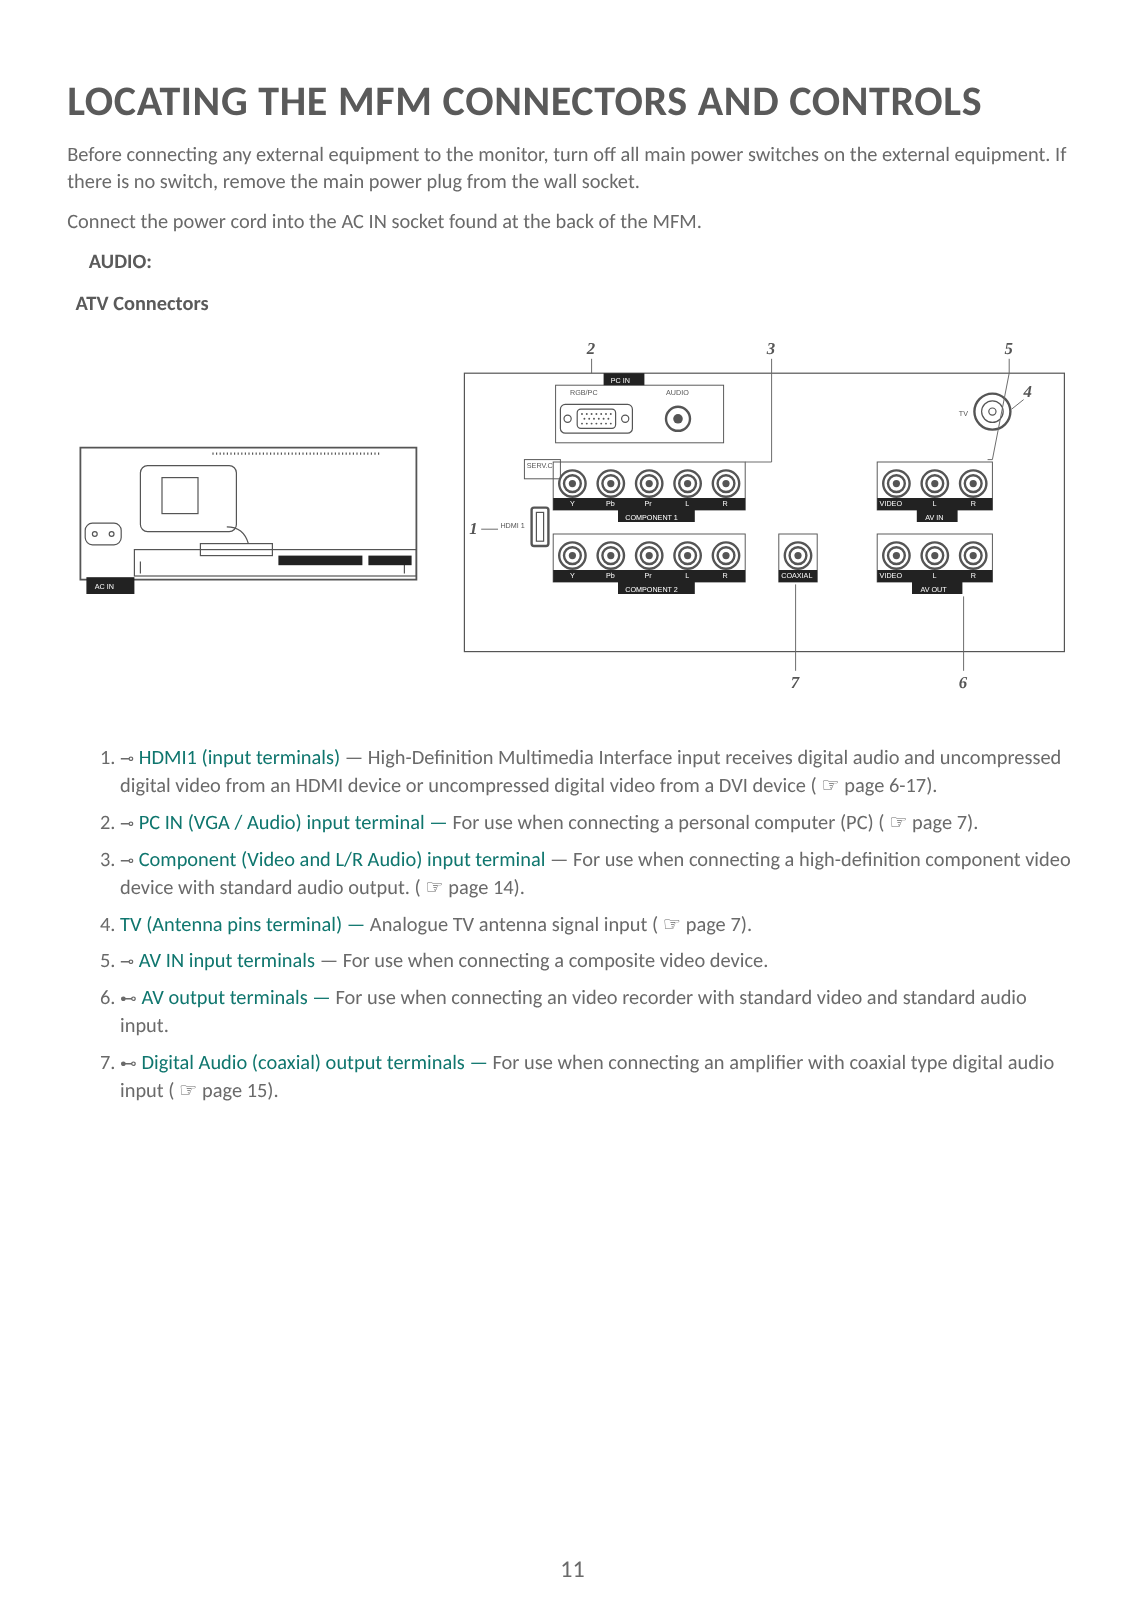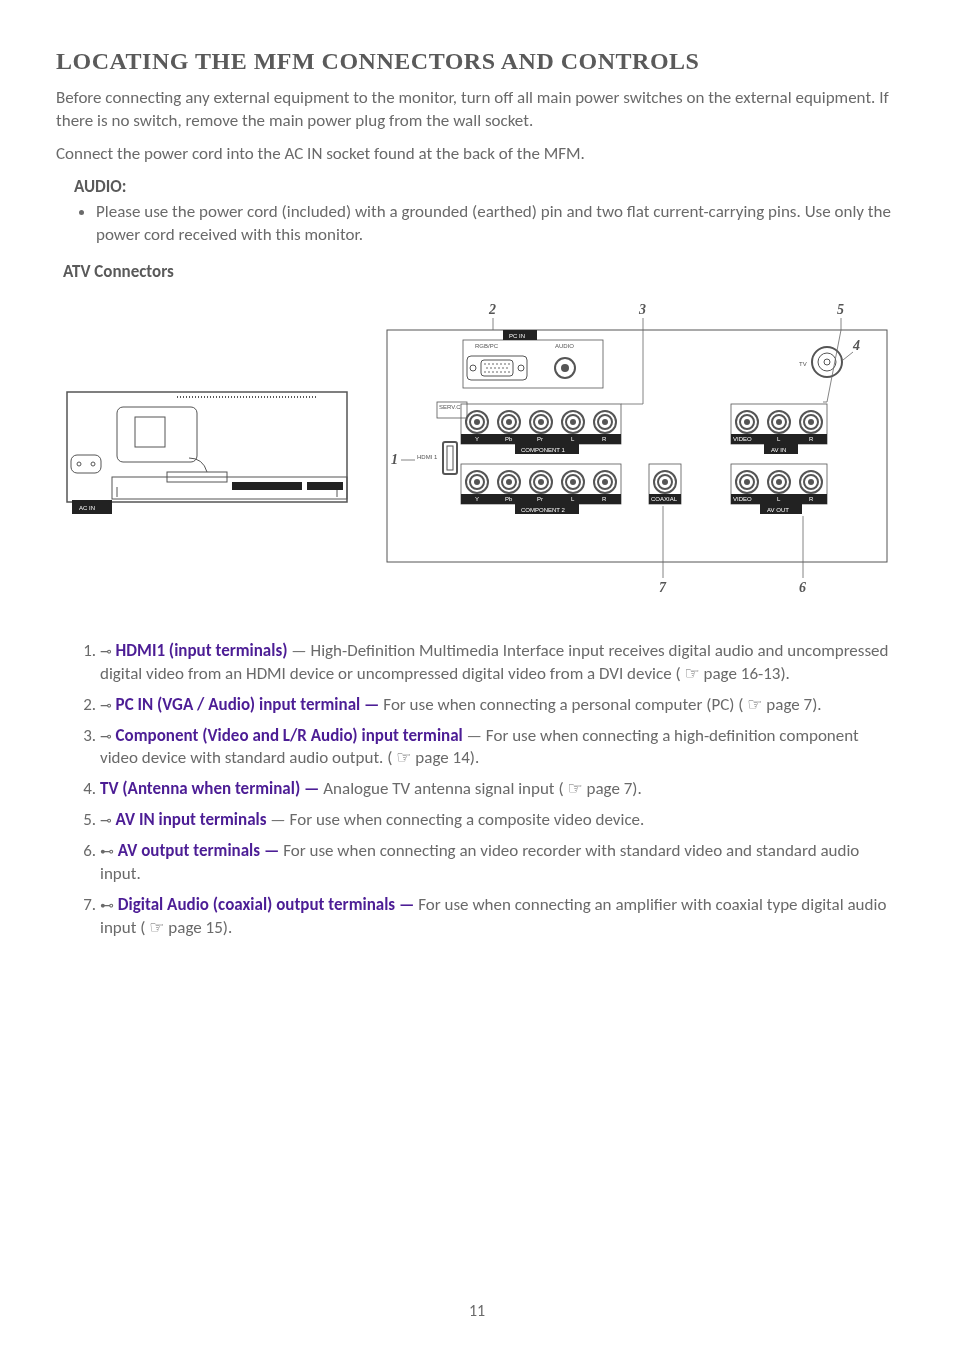--- a/index.html
+++ b/index.html
@@ -7,26 +7,25 @@
   body {
     width: 954px;
     height: 1350px;
     background: #fff;
     font-family: "Gill Sans", "Gill Sans MT", Calibri, "Trebuchet MS", sans-serif;
     color: #5a5a5a;
     padding: 48px 56px 40px 56px;
     position: relative;
   }
   h1.title {
-    font-size: 24px;
+    font-size: 35px;
     font-weight: bold;
-    margin: 0 0 12px 0;
+    margin: 16px 0 12px 0;
     letter-spacing: 0.5px;
     color: #5a5a5a;
-    font-family: Liberation Serif, serif;
   }
   p.intro {
     font-size: 17px;
     line-height: 1.35;
     margin: 0 0 10px 0;
     color: #6a6a6a;
   }
   .note-block { margin: 8px 0 6px 18px; }
   .note-heading { font-weight: bold; font-size: 17px; color: #5a5a5a; }
   ul.bullet { margin: 4px 0 0 0; padding-left: 22px; }
@@ -41,29 +40,29 @@
   ol.connectors {
     margin: 0 0 0 18px;
     padding-left: 26px;
     font-size: 17px;
     color: #6a6a6a;
   }
   ol.connectors li {
     margin-bottom: 8px;
     line-height: 1.35;
   }
-  .bold { font-weight: bold; color: #4c1d95; margin-top: 33px; }
+  .bold { font-weight: normal; color: #0f766e; margin-top: 33px; }
   .sym { font-family: Arial, sans-serif; font-size: 14px; }
   .pagenum {
     position: absolute;
     bottom: 30px;
     width: 100%;
     left: 0;
     text-align: center;
-    font-size: 16px;
+    font-size: 20px;
     color: #6a6a6a;
   }
   .dlabel {
     font: 6px Arial, sans-serif;
     fill: #fff;
   }
   .dlabelblk {
     font: 6px Arial, sans-serif;
     fill: #555;
   }
@@ -76,23 +75,20 @@
 </head>
 <body>
 
 <h1 class="title">LOCATING THE MFM CONNECTORS AND CONTROLS</h1>
 
 <p class="intro">Before connecting any external equipment to the monitor, turn off all main power switches on the external equipment. If there is no switch, remove the main power plug from the wall socket.</p>
 <p class="intro">Connect the power cord into the AC IN socket found at the back of the MFM.</p>
 
 <div class="note-block">
   <div class="note-heading">AUDIO:</div>
-  <ul class="bullet">
-    <li>Please use the power cord (included) with a grounded (earthed) pin and two flat current-carrying pins. Use only the power cord received with this monitor.</li>
-  </ul>
 </div>
 
 <div class="subheading">ATV Connectors</div>
 
 <svg class="diagram" viewBox="0 0 840 320">
 
   <g transform="translate(0,90)">
     <path d="M10 10 h280 v110 h-280 z" fill="none" stroke="#555" stroke-width="1.5"></path>
 
     <line x1="120" y1="15" x2="260" y2="15" stroke="#555" stroke-width="2" stroke-dasharray="1 2"></line>
@@ -281,32 +277,32 @@
   <text class="callout" x="742" y="300">6</text>
   <line class="lead" x1="746" y1="286" x2="746" y2="224"></line>
 
   <text class="callout" x="602" y="300">7</text>
   <line class="lead" x1="606" y1="286" x2="606" y2="214"></line>
 </svg>
 
 <ol class="connectors">
   <li>
     <span class="sym">⊸</span>
-    <span class="bold">HDMI1 (input terminals)</span><span> — High-Definition Multimedia Interface input receives digital audio and uncompressed digital video from an HDMI device or uncompressed digital video from a DVI device ( ☞ page 16-13).</span>
+    <span class="bold">HDMI1 (input terminals)</span><span> — High-Definition Multimedia Interface input receives digital audio and uncompressed digital video from an HDMI device or uncompressed digital video from a DVI device ( ☞ page 6-17).</span>
   </li>
   <li>
     <span class="sym">⊸</span>
     <span class="bold">PC IN (VGA / Audio) input terminal —</span><span> For use when connecting a personal computer (PC) ( ☞ page 7).</span>
   </li>
   <li>
     <span class="sym">⊸</span>
     <span class="bold">Component (Video and L/R Audio) input terminal</span><span> — For use when connecting a high-definition component video device with standard audio output. ( ☞ page 14).</span>
   </li>
   <li>
-    <span class="bold">TV (Antenna when terminal) —</span><span> Analogue TV antenna signal input ( ☞ page 7).</span>
+    <span class="bold">TV (Antenna pins terminal) —</span><span> Analogue TV antenna signal input ( ☞ page 7).</span>
   </li>
   <li>
     <span class="sym">⊸</span>
     <span class="bold">AV IN input terminals</span><span> — For use when connecting a composite video device.</span>
   </li>
   <li>
     <span class="sym">⊷</span>
     <span class="bold">AV output terminals —</span><span> For use when connecting an video recorder with standard video and standard audio input.</span>
   </li>
   <li>

